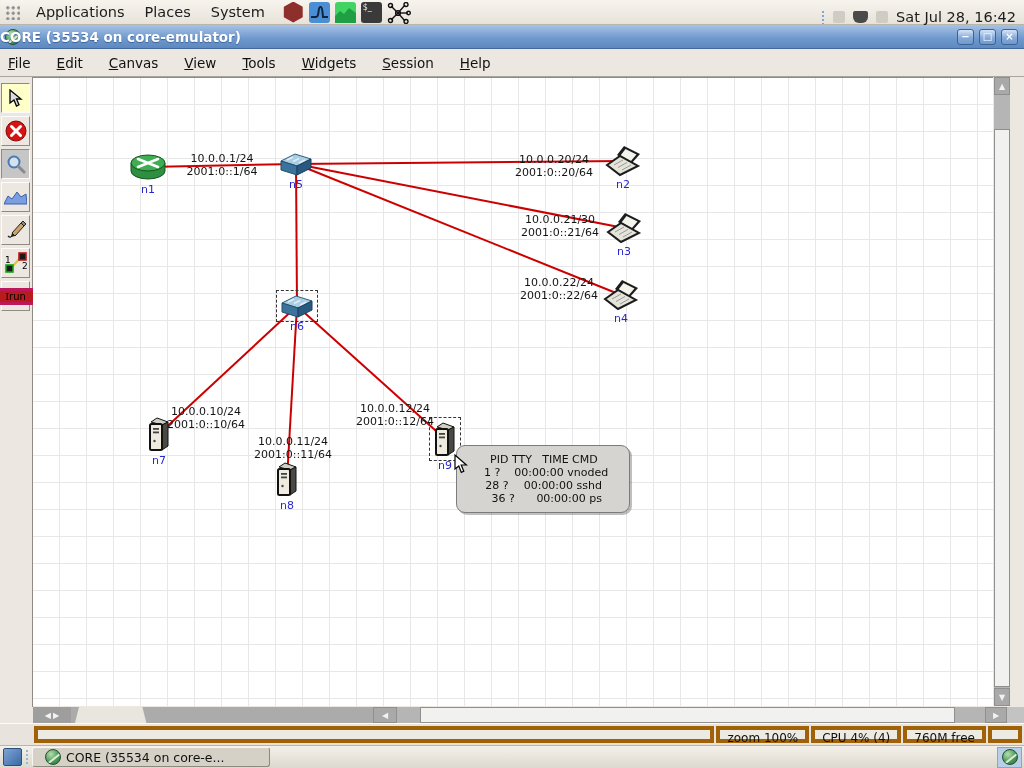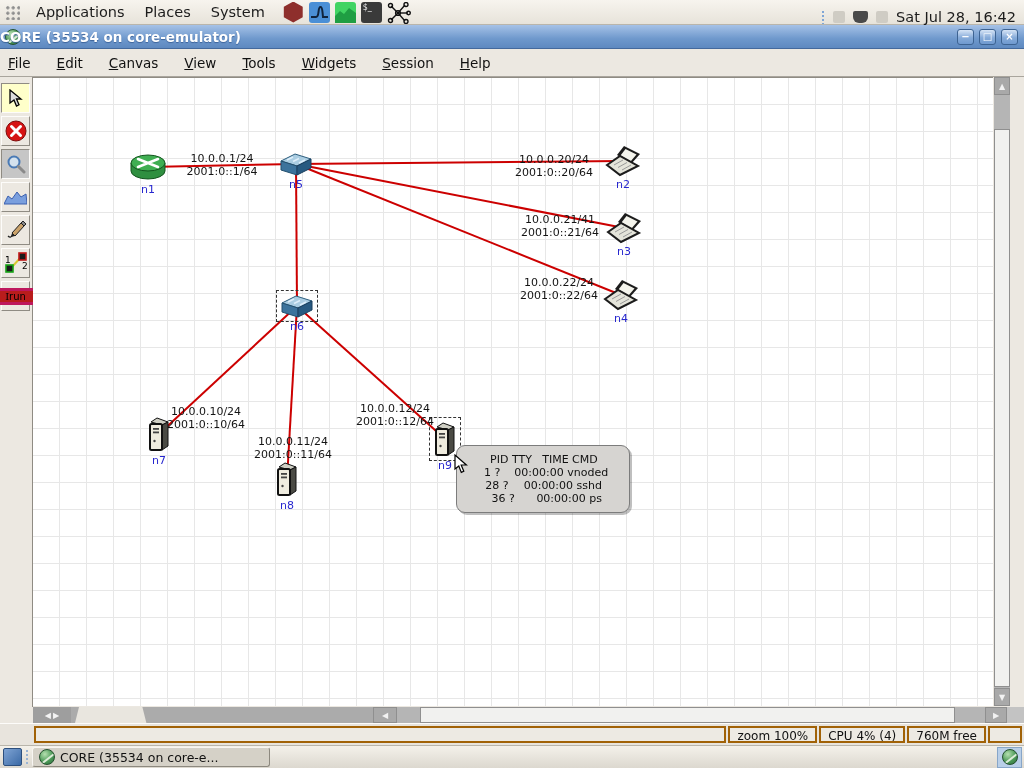--- a/index.html
+++ b/index.html
@@ -108,36 +108,36 @@
   #tab-canvas1 { position:absolute; left:38px; top:0; height:16px; padding:16px 16px;
     background:#e9e6df; clip-path:polygon(8px 0, calc(100% - 8px) 0, 100% 100%, 0 100%);
     font-size:11px; color:#111; line-height:15px; }
   #hscroll { position:absolute; left:373px; top:0; width:634px; height:16px; background:#b5b5b5; }
   #hcorner { position:absolute; left:1007px; top:0; width:17px; height:16px; background:#c3c3c3; }
 
   
   #statusbar { position:absolute; left:0; top:723px; width:1024px; height:22px;
     background:#e8e4dd; border-top:1px solid #fdfcfa; display:flex; align-items:stretch;
     padding:2px 2px 2px 34px; gap:2px; }
-  .cell { border:2px solid #a16207; background:#edeae3; font-size:12px; color:#111;
+  .cell { border:4px solid #a16207; background:#edeae3; font-size:12px; color:#111;
     padding:1px 7px; white-space:nowrap; }
   .cell.grow { flex:1; }
   .cell.tail { width:34px; }
 
   
   #taskbar { position:absolute; left:0; top:745px; width:1024px; height:23px;
     background:linear-gradient(#f4f1ea,#dcd8cf); border-top:1px solid #b9b5ab;
     display:flex; align-items:center; }
   #show-desktop { width:19px; height:18px; margin-left:3px; border-radius:2px;
     background:linear-gradient(135deg,#7fa4d4,#3b6aa6); border:1px solid #2c4f7e; }
   .tb-handle { width:4px; height:16px; margin:0 3px;
     background-image:radial-gradient(#9ab4d4 1.2px, transparent 1.4px); background-size:4px 4px; }
   #task-btn { height:20px; width:238px; display:flex; align-items:center; gap:5px;
     background:#d5d1c7; border:1px solid; border-color:#f8f6f2 #8d897f #8d897f #f8f6f2;
-    border-radius:3px; padding:0 6px; font-size:12.5px; color:#111; }
+    border-radius:3px; padding:0 12px; font-size:12.5px; color:#111; }
   #tray-core { margin-left:auto; margin-right:2px; width:25px; height:21px;
     background:#b9cfe8; border:1px solid #87a6c9; display:flex; align-items:center;
     justify-content:center; }
 </style>
 </head>
 <body>
 
 <div id="panel">
   <div class="panel-handle"></div>
   <span class="panel-menu">Applications</span>
@@ -352,21 +352,21 @@
       <div class="nodelabel" style="left: 412px; top: 381px; color: rgb(39, 39, 207);">n9</div>
       <div class="iplabel" style="left: 189px; top: 74px;">
         <div>10.0.0.1/24</div>
         <div>2001:0::1/64</div>
       </div>
       <div class="iplabel" style="left: 521px; top: 75px;">
         <div>10.0.0.20/24</div>
         <div>2001:0::20/64</div>
       </div>
       <div class="iplabel" style="left: 527px; top: 135px;">
-        <div>10.0.0.21/41</div>
+        <div>10.0.0.21/30</div>
         <div>2001:0::21/64</div>
       </div>
       <div class="iplabel" style="left: 526px; top: 198px;">
         <div>10.0.0.22/24</div>
         <div>2001:0::22/64</div>
       </div>
       <div class="iplabel" style="left: 173px; top: 327px;">
         <div>10.0.0.10/24</div>
         <div>2001:0::10/64</div>
       </div>

